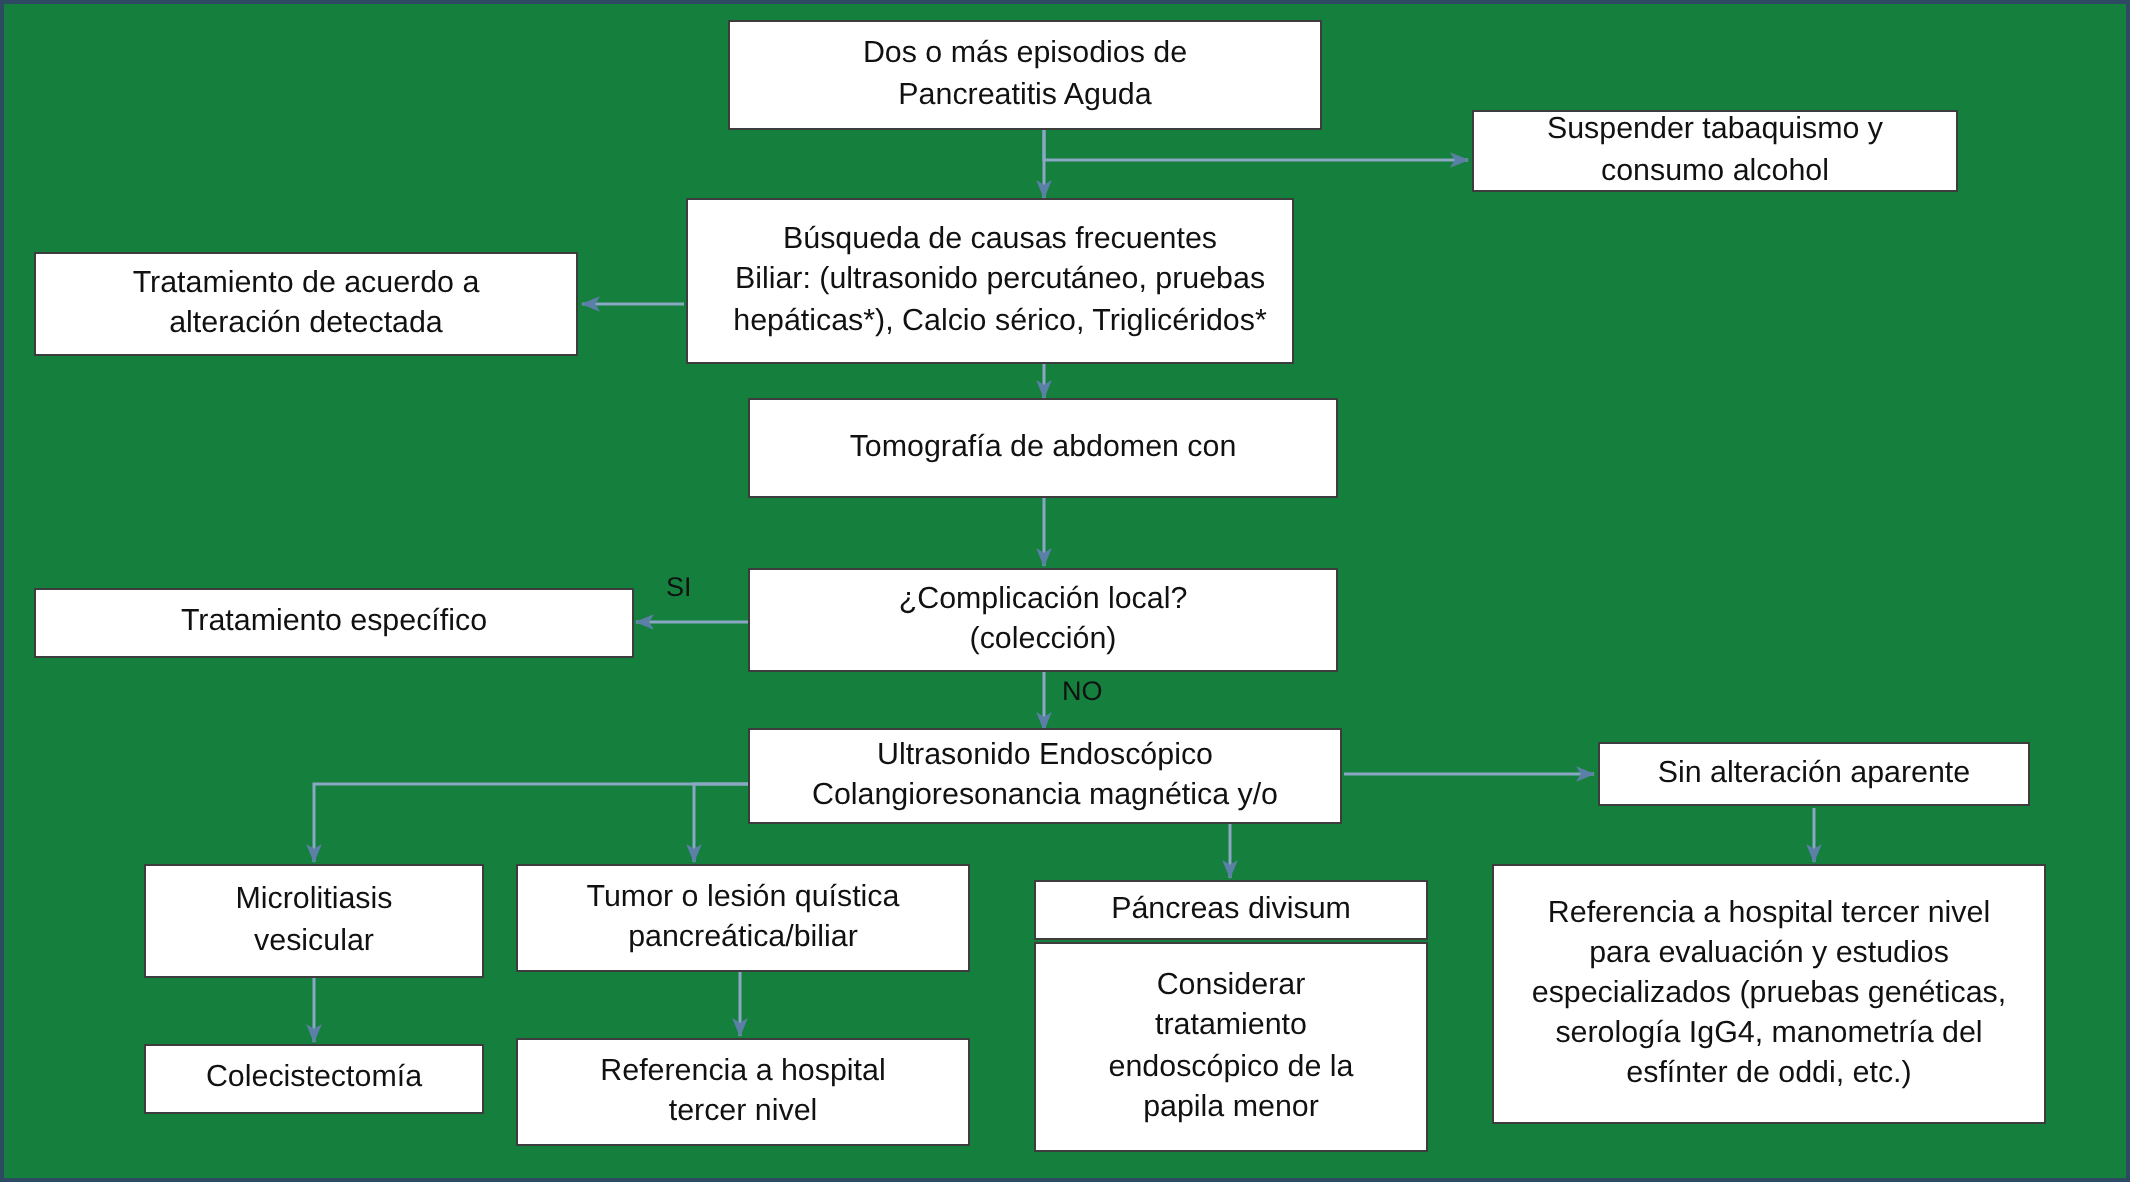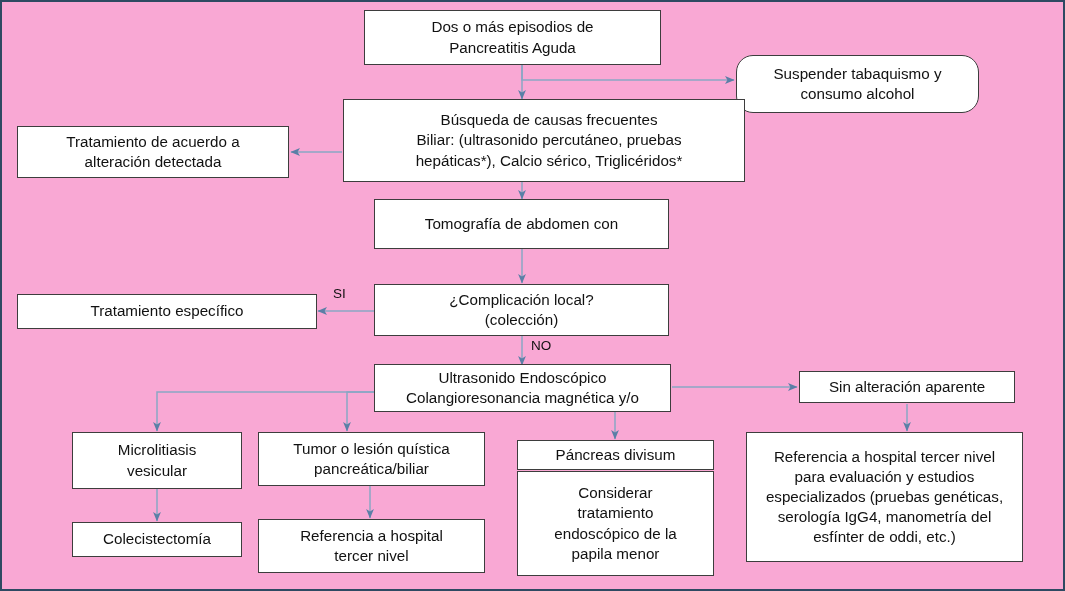--- a/index.html
+++ b/index.html
@@ -5,21 +5,21 @@
 <style>
   html, body {
     margin: 0;
     padding: 0;
     background: #ffffff;
   }
   #page {
     position: relative;
     width: 1065px;
     height: 591px;
-    background: #f9a8d4;
+    background: #15803d;
     box-sizing: border-box;
     border: 2px solid #2e4a62;
     overflow: hidden;
     font-family: "Liberation Sans", sans-serif;
   }
   #canvas {
     position: absolute;
     left: 0; top: 0;
     width: 1065px;
     height: 591px;
@@ -101,28 +101,28 @@
       </g>
     </svg>
 
     <div class="node" style="left:362px; top:8px; width:297px; height:55px;">
       <span>
         <span>Dos o más episodios de</span>
         <span>Pancreatitis Aguda</span>
       </span>
     </div>
 
-    <div class="node" style="left:734px; top:53px; width:243px; height:58px;border-radius:17px;">
+    <div class="node" style="left:734px; top:53px; width:243px; height:41px;">
       <span>
         <span>Suspender tabaquismo y</span>
         <span>consumo alcohol</span>
       </span>
     </div>
 
-    <div class="node" style="left:341px; top:97px; width:402px; height:83px;padding-left:16px;">
+    <div class="node" style="left:341px; top:97px; width:304px; height:83px;padding-left:16px;">
       <span>
         <span>Búsqueda de causas frecuentes</span>
         <span>Biliar: (ultrasonido percutáneo, pruebas</span>
         <span>hepáticas*), Calcio sérico, Triglicéridos*</span>
       </span>
     </div>
 
     <div class="node" style="left:15px; top:124px; width:272px; height:52px;">
       <span>
         <span>Tratamiento de acuerdo a</span>

